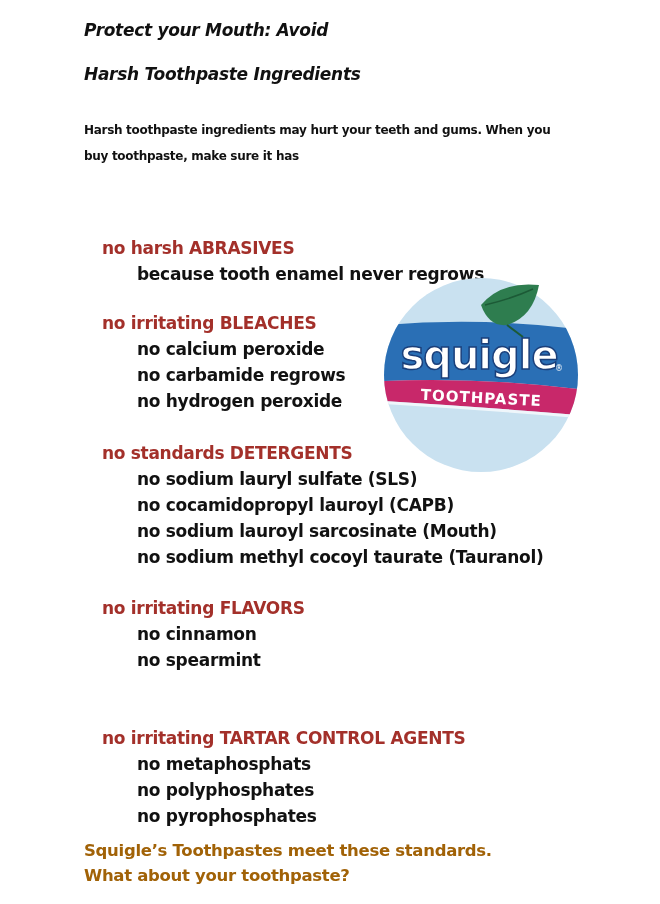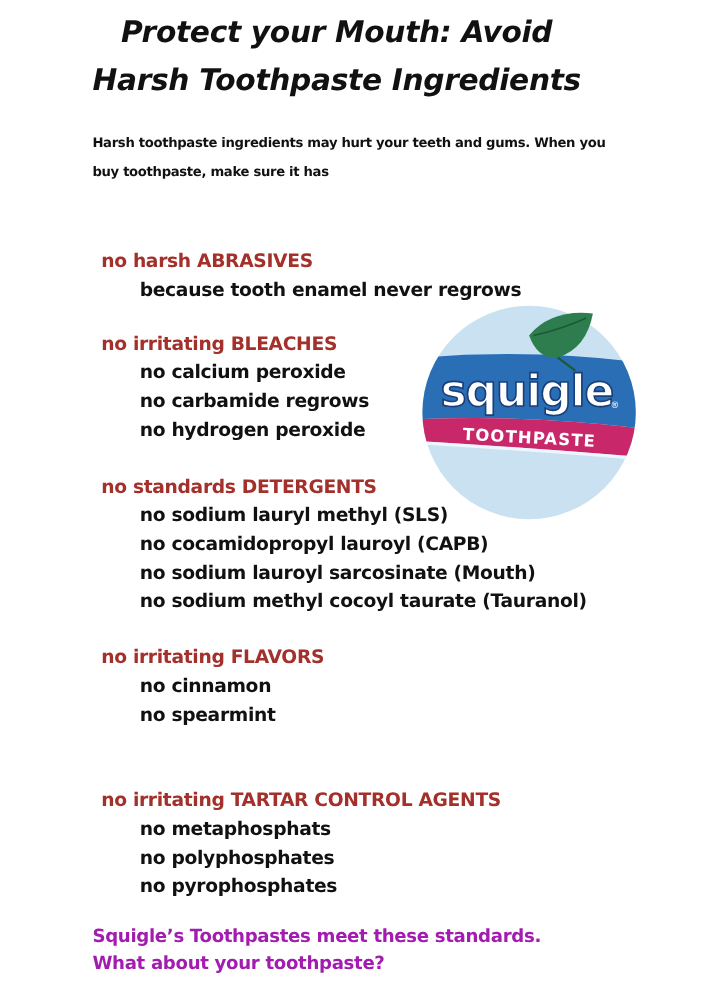--- a/index.html
+++ b/index.html
@@ -1,29 +1,29 @@
 <!DOCTYPE html>
 <html><head>
   <meta charset="utf-8">
   <style>
     html, body { margin: 0; padding: 0; background: #ffffff; }
     body { width: 660px; height: 904px; position: relative; overflow: hidden;
            font-family: "DejaVu Sans", sans-serif; color: #111111; }
     .title { position: absolute; left: 84px; top: 8px; margin: 0;
-             font-size: 27px; font-weight: bold; font-style: italic; line-height: 44px;
-             letter-spacing: -0.3px; text-align: center; }
+             font-size: 17px; font-weight: bold; font-style: italic; line-height: 44px;
+             letter-spacing: -0.3px; }
     .intro { position: absolute; left: 84px; top: 117px; width: 470px; margin: 0;
              font-size: 12px; font-weight: bold; line-height: 26px; letter-spacing: -0.3px; }
-    .section { position: absolute; left: 84px; margin: 8px; }
+    .section { position: absolute; left: 84px; margin: 18px; }
     .section-heading { font-size: 17px; font-weight: bold; line-height: 26px;
                        color: #a3302a; letter-spacing: -0.3px; }
     .item { font-size: 17px; font-weight: bold; line-height: 26px; padding-left: 35px;
             letter-spacing: -0.3px; }
     .closing { position: absolute; left: 84px; top: 838px; margin: 0;
-               font-size: 16.5px; font-weight: bold; line-height: 25px; color: #a21caf;
+               font-size: 16.5px; font-weight: bold; line-height: 25px; color: #a16207;
                letter-spacing: -0.3px; }
     .logo { position: absolute; left: 383px; top: 277px; width: 196px; height: 196px; }
   </style>
 </head>
 <body>
 
 <h1 class="title">
   <div>Protect your Mouth: Avoid</div>
   <div>Harsh Toothpaste Ingredients</div>
 </h1>
@@ -37,21 +37,21 @@
 
 <div class="section" style="top:292px;">
   <div class="section-heading">no irritating BLEACHES</div>
   <div class="item">no calcium peroxide</div>
   <div class="item">no carbamide regrows</div>
   <div class="item">no hydrogen peroxide</div>
 </div>
 
 <div class="section" style="top:422px;">
   <div class="section-heading">no standards DETERGENTS</div>
-  <div class="item">no sodium lauryl methyl (SLS)</div>
+  <div class="item">no sodium lauryl sulfate (SLS)</div>
   <div class="item">no cocamidopropyl lauroyl (CAPB)</div>
   <div class="item">no sodium lauroyl sarcosinate (Mouth)</div>
   <div class="item">no sodium methyl cocoyl taurate (Tauranol)</div>
 </div>
 
 <div class="section" style="top:577px;">
   <div class="section-heading">no irritating FLAVORS</div>
   <div class="item">no cinnamon</div>
   <div class="item">no spearmint</div>
 </div>

